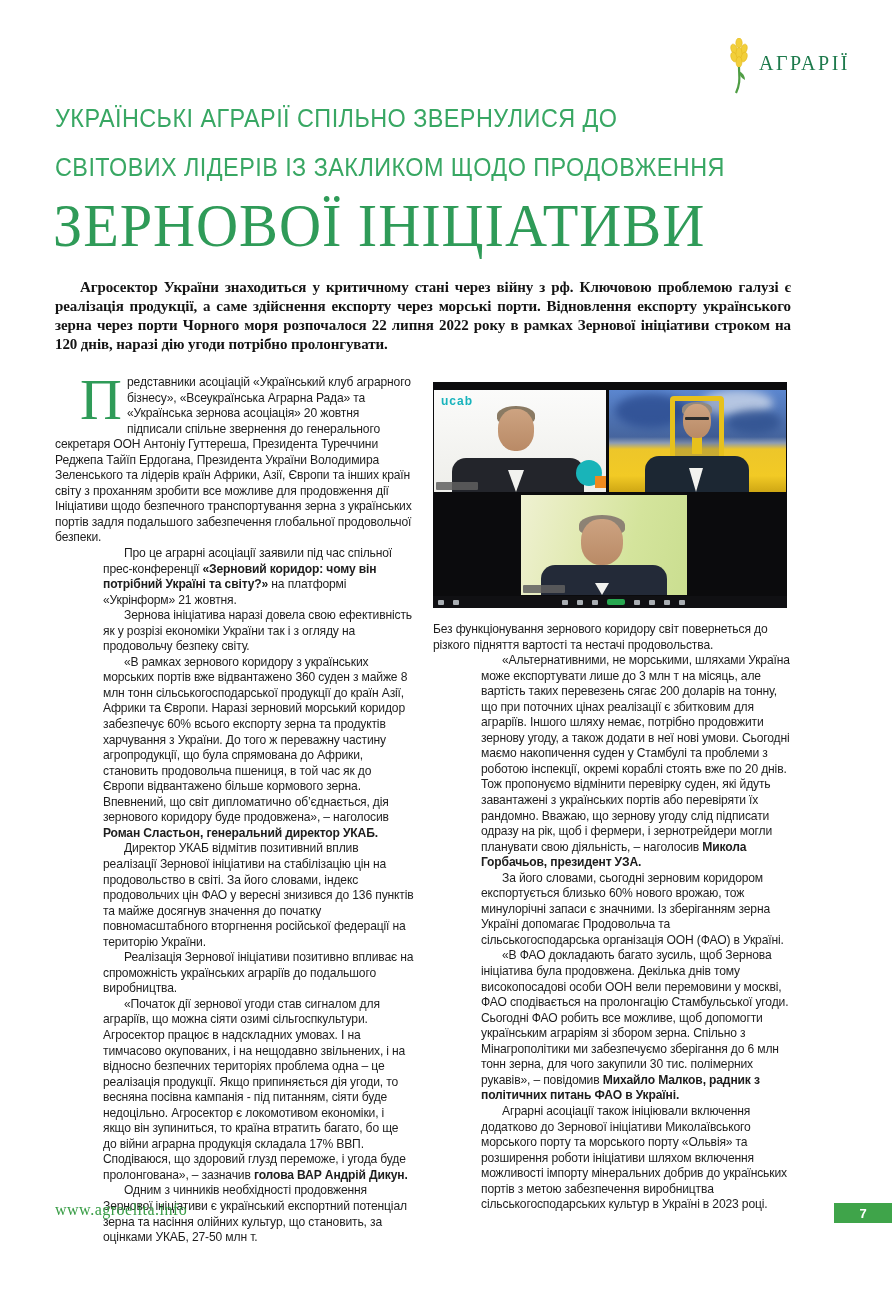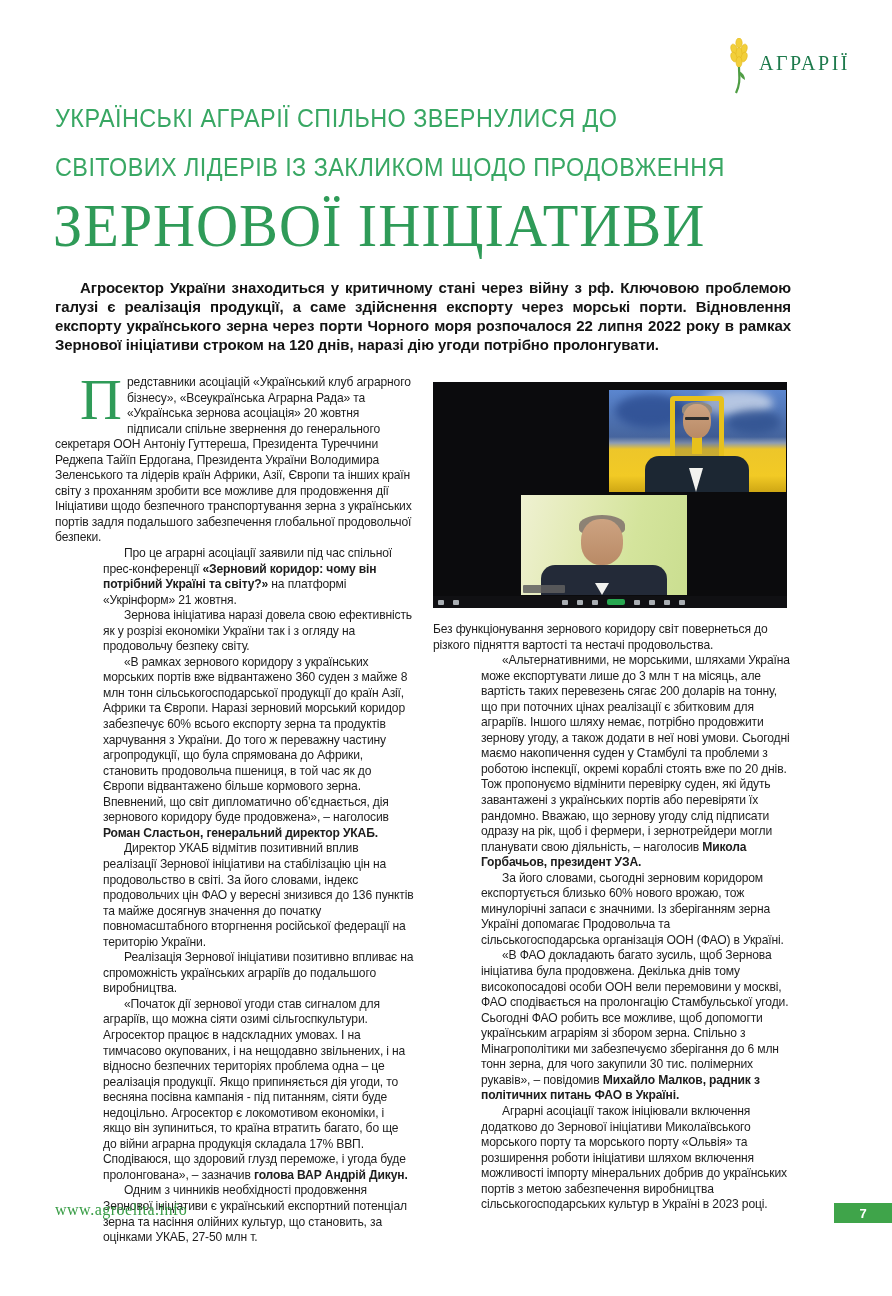--- a/index.html
+++ b/index.html
@@ -27,21 +27,21 @@
   .hl-serif {
     position:absolute; left:53px; top:190px; white-space:nowrap;
     font-family:"Liberation Serif", serif; font-weight:400;
     color:#2f9b58; font-size:62px; letter-spacing:1px;
     transform:scaleX(0.94); transform-origin:left top;
   }
   
   .lede {
     position:absolute; left:55px; top:278px; width:736px;
     font-weight:bold; font-size:15px; letter-spacing:-0.1px; line-height:19px;
-    text-align:justify; text-indent:25px; color:#141414;
+    text-align:justify; text-indent:25px; color:#141414;font-family:Liberation Serif, serif;
   }
   
   .cols { position:absolute; left:55px; top:375px; width:736px; display:flex; }
   .col-l { width:360px; margin-right:18px; }
   .col-r { width:358px; }
   .bp { font-size:12.1px; letter-spacing:-0.15px; line-height:15.55px; color:#1d1d1d; text-align:left; }
   .bp.ind { text-indent:21px;margin-left:48px; }
   .bp b { font-weight:bold; }
   .dropcap {
     float:left; width:72px; height:47px; padding-left:25px;
@@ -127,20 +127,31 @@
         <p class="bp ind"><span>Зернова ініціатива наразі довела свою ефективність як у розрізі економіки України так і з огляду на продовольчу безпеку світу.</span></p>
         <p class="bp ind"><span>«В рамках зернового коридору з українських морських портів вже відвантажено 360 суден з майже 8 млн тонн сільськогосподарської продукції до країн Азії, Африки та Європи. Наразі зерновий морський коридор забезпечує 60% всього експорту зерна та продуктів харчування з України. До того ж переважну частину агропродукції, що була спрямована до Африки, становить продовольча пшениця, в той час як до Європи відвантажено більше кормового зерна. Впевнений, що світ дипломатично об’єднається,  дія зернового коридору буде продовжена», – наголосив </span><b>Роман Сластьон, генеральний директор УКАБ.</b></p>
         <p class="bp ind"><span>Директор УКАБ відмітив позитивний вплив реалізації Зернової ініціативи на стабілізацію цін на продовольство в світі. За його словами, індекс продовольчих цін ФАО у вересні знизився до 136 пунктів та майже досягнув значення до початку повномасштабного вторгнення російської федерації на територію України.</span></p>
         <p class="bp ind"><span>Реалізація Зернової ініціативи позитивно впливає на спроможність українських аграріїв до подальшого виробництва.</span></p>
         <p class="bp ind"><span>«Початок дії зернової угоди став сигналом для аграріїв, що можна сіяти озимі сільгоспкультури. Агросектор працює в надскладних умовах. І на тимчасово окупованих, і на нещодавно звільнених, і на відносно безпечних територіях проблема одна – це реалізація продукції. Якщо припиняється дія угоди, то весняна посівна кампанія - під питанням, сіяти буде недоцільно. Агросектор є локомотивом економіки, і якщо він зупиниться, то країна втратить багато, бо ще до війни аграрна продукція складала 17% ВВП. Сподіваюся, що здоровий глузд переможе, і угода буде пролонгована», – зазначив </span><b>голова ВАР Андрій Дикун.</b></p>
         <p class="bp ind"><span>Одним з чинників необхідності продовження Зернової ініціативи є український експортний потенціал зерна та насіння олійних культур, що становить, за оцінками УКАБ, 27-50 млн т.</span></p>
       </div>
     <div class="col-r">
 
       <div class="photo">
+        <div class="tile t-left">
+          <span class="ucab-logo">ucab</span>
+          <div>
+            <div class="hair" style="left:63px;top:16px;width:38px;height:18px;background:#8a7a63;"></div>
+            <div class="head" style="left:64px;top:19px;width:36px;height:42px;"></div>
+            <div class="torso" style="left:18px;width:132px;height:34px;background:#23252b;"></div>
+            <div class="shirt" style="left:74px;width:16px;height:22px;"></div>
+          </div>
+          <div class="ucab-mark"></div>
+          <div class="tag"></div>
+        </div>
 
         <div class="tile t-right">
           <div>
             <div class="cloud cl1"></div>
             <div class="cloud cl2"></div>
             <div class="cloud cl3"></div>
           </div>
           <div class="emblem"></div>
           <div>
             <div class="hair" style="left:73px;top:12px;width:30px;height:14px;background:#93897d;"></div>

